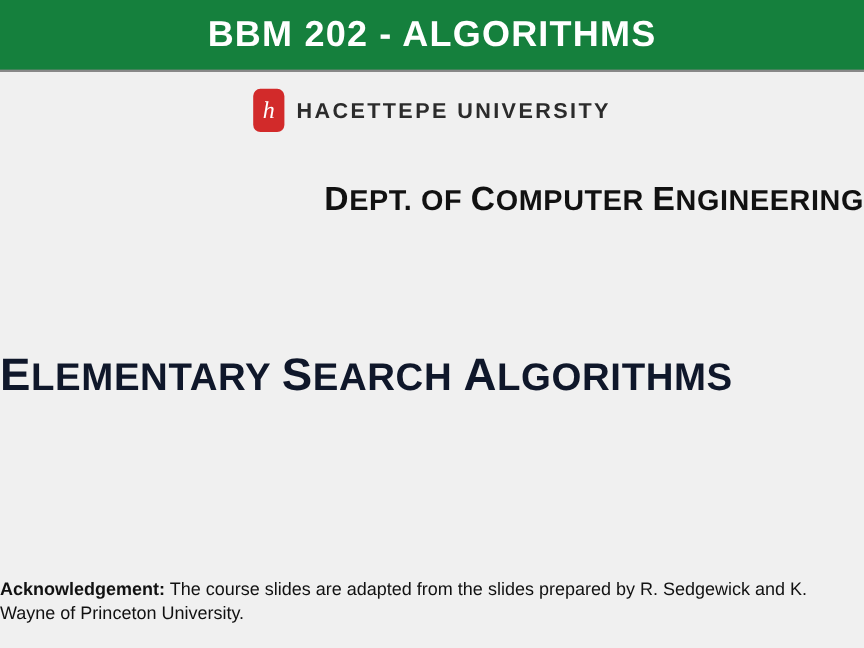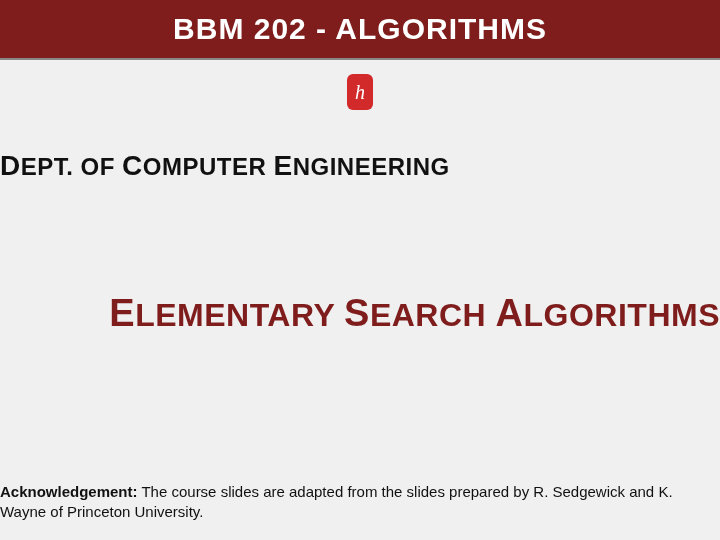--- a/index.html
+++ b/index.html
@@ -5,21 +5,21 @@
   * { margin: 0; padding: 0; box-sizing: border-box; }
   html, body { width: 720px; height: 540px; overflow: hidden; }
   body {
     background: #f0f0f0;
     font-family: "Helvetica Neue", Arial, sans-serif;
     position: relative;
   }
   .header-bar {
     width: 100%;
     height: 60px;
-    background: #7f1d1d;
+    background: #15803d;
     display: flex;
     align-items: center;
     justify-content: center;
     border-bottom: 2px solid #888;
   }
   .header-title {
     color: #fff;
     font-size: 30px;
     font-weight: 800;
     letter-spacing: 1px;
@@ -50,33 +50,33 @@
     line-height: 1;
   }
   .logo-text {
     color: #2b2b2b;
     font-size: 18px;
     font-weight: 700;
     letter-spacing: 2px;
   }
   .dept-line {
     margin-top: 40px;
-    text-align: left;
+    text-align: right;
     font-family: "Gill Sans", "Trebuchet MS", sans-serif;
     color: #111;
     font-weight: 600;
     font-size: 24px;
     letter-spacing: 0.5px;
   }
   .dept-line .cap { font-size: 28px; }
   .topic-line {
     margin-top: 110px;
-    text-align: right;
+    text-align: left;
     font-family: "Gill Sans", "Trebuchet MS", sans-serif;
-    color: #7f1d1d;
+    color: #0f172a;
     font-weight: 800;
     font-size: 32px;
     letter-spacing: 0.5px;
   }
   .topic-line .cap { font-size: 38px; }
   .ack {
     position: absolute;
     left: 0;
     right: 16px;
     bottom: 18px;
@@ -91,20 +91,21 @@
 <body>
 
 <div class="header-bar">
   <div class="header-title">BBM 202 - ALGORITHMS</div>
 </div>
 
 <div class="logo-row">
   <div class="logo-mark">
     <span class="logo-mark-inner">h</span>
   </div>
+  <div class="logo-text">HACETTEPE UNIVERSITY</div>
 </div>
 
 <div class="dept-line">
   <span class="cap">D</span><span>EPT.</span>
   <span>OF</span>
   <span class="cap">C</span><span>OMPUTER</span>
   <span class="cap">E</span><span>NGINEERING</span>
 </div>
 
 <div class="topic-line">

